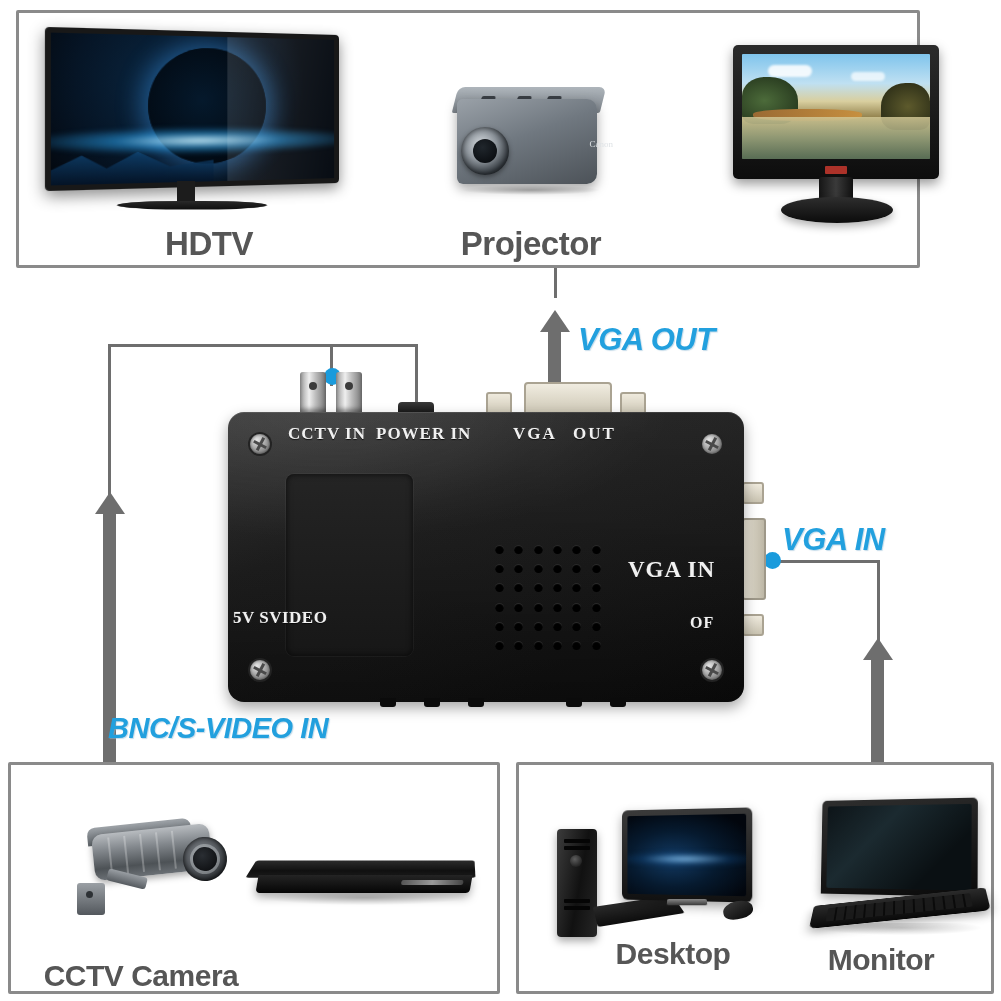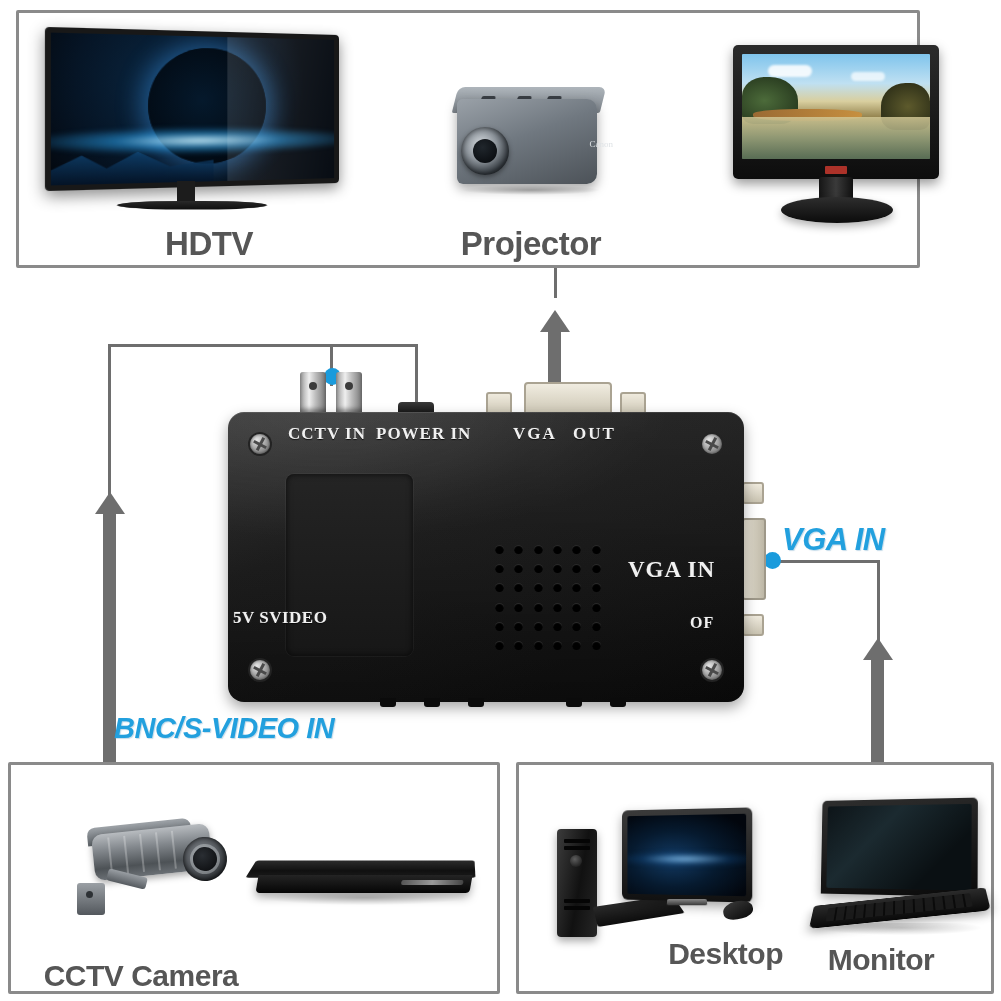--- a/index.html
+++ b/index.html
@@ -473,31 +473,32 @@
     </div>
 
     <div class="dev-label" style="left:362px; top:212px; width:300px; font-size:33px;">Projector</div>
     <div class="dev-label" style="left:60px; top:212px; width:260px; font-size:33px;">HDTV</div>
   </div>
 
   <div class="line v" style="left:554px; top:268px; height:30px;"></div>
   <div class="arrow-up" style="left:540px; top:310px;"></div>
   <div class="arrow-stem" style="left:548px; top:330px; height:70px;"></div>
   <div class="blue-dot" style="left:546px; top:395px;"></div>
+  <div class="blue-label" style="left:578px; top:322px; font-size:31px;">VGA OUT</div>
 
   <div class="line h" style="left:108px; top:344px; width:310px;"></div>
   <div class="line v" style="left:108px; top:344px; height:160px;"></div>
   <div class="line v" style="left:330px; top:344px; height:42px;"></div>
   <div class="line v" style="left:415px; top:344px; height:86px;"></div>
   <div class="blue-dot" style="left:324px; top:368px;"></div>
   <div class="blue-dot" style="left:409px; top:414px;"></div>
 
   <div class="arrow-up" style="left:95px; top:492px;"></div>
   <div class="arrow-stem" style="left:103px; top:512px; height:260px;"></div>
-  <div class="blue-label" style="left:114px; top:712px; font-size:29px;">BNC/S-VIDEO IN</div>
+  <div class="blue-label" style="left:108px; top:712px; font-size:29px;">BNC/S-VIDEO IN</div>
 
   <div class="line h" style="left:770px; top:560px; width:110px;"></div>
   <div class="line v" style="left:877px; top:560px; height:205px;"></div>
   <div class="blue-dot" style="left:764px; top:552px;"></div>
   <div class="arrow-up" style="left:863px; top:638px;"></div>
   <div class="arrow-stem" style="left:871px; top:658px; height:107px;"></div>
   <div class="blue-label" style="left:782px; top:522px; font-size:31px;">VGA IN</div>
 
   <div class="bnc" style="left:300px; top:372px;"></div>
   <div class="bnc" style="left:336px; top:372px;"></div>
@@ -624,17 +625,17 @@
     <div class="pic" id="pic-laptop" style="left:284px; top:34px;">
       <div id="lt-lid">
         <span class="scr"></span>
       </div>
       <div id="lt-base">
         <span id="lt-keys"></span>
       </div>
       <div id="lt-shadow"></div>
     </div>
 
-    <div class="dev-label" style="left:44px; top:172px; width:220px; font-size:30px;text-align:right;">Desktop</div>
+    <div class="dev-label" style="left:44px; top:172px; width:220px; font-size:30px;">Desktop</div>
     <div class="dev-label" style="left:262px; top:178px; width:200px; font-size:30px;">Monitor</div>
   </div>
 
 </div>
 
 </body></html>

